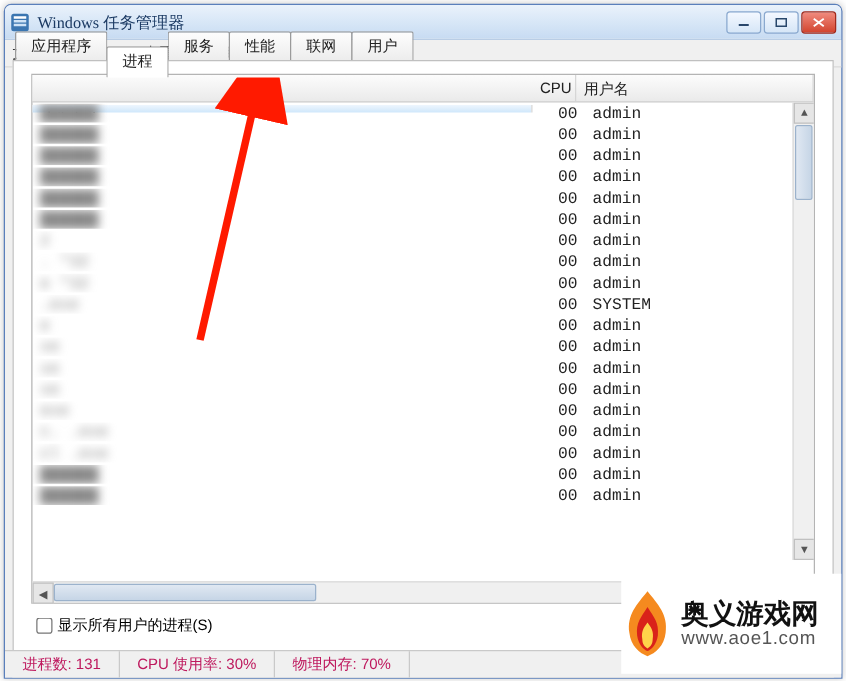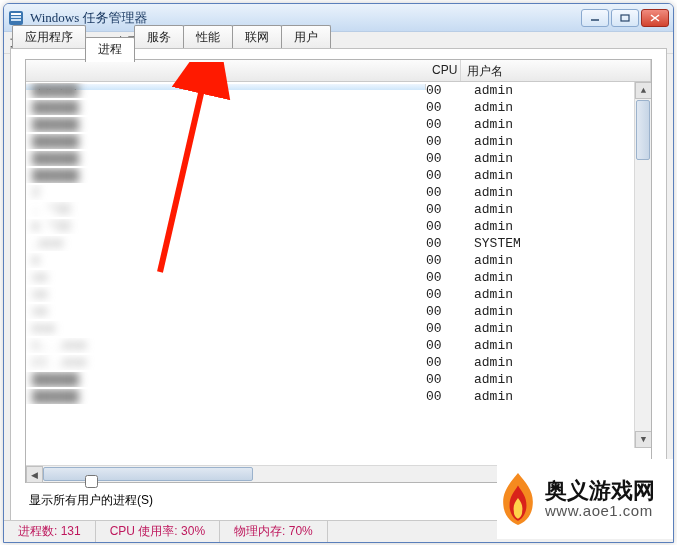--- a/index.html
+++ b/index.html
@@ -129,21 +129,21 @@
     font-size: 13px;
     color: #222;
     position: relative;
   }
   .row {
     display: flex;
     height: 17px;
     align-items: center;
   }
   .cell-name { width: 400px; padding-left: 6px; overflow: hidden; white-space: nowrap;}
-  .cell-cpu { width: 42px; text-align: left; padding-right: 6px;}
+  .cell-cpu { width: 42px; text-align: right; padding-right: 6px;}
   .cell-user { flex: 1; padding-left: 6px;}
   .blur {
     filter: blur(4px);
     color: #888;
   }
   .hscroll {
     height: 17px;
     background: #f0f0f0;
     border-top: 1px solid #d9d9d9;
     position: relative;
@@ -199,21 +199,20 @@
     border-radius: 2px;
   }
   .checkbox-row {
     position: absolute;
     left: 18px;
     bottom: 32px;
     display: flex;
     align-items: center;
     gap: 4px;
     font-size: 12px;
-    flex-direction: column;
   }
   .checkbox-row input { width:13px;height:13px;}
   .statusbar {
     position: absolute;
     left: 0; right: 0; bottom: 0;
     height: 22px;
     background: #f0f0f0;
     border-top: 1px solid #c9c9c9;
     display: flex;
     align-items: center;

